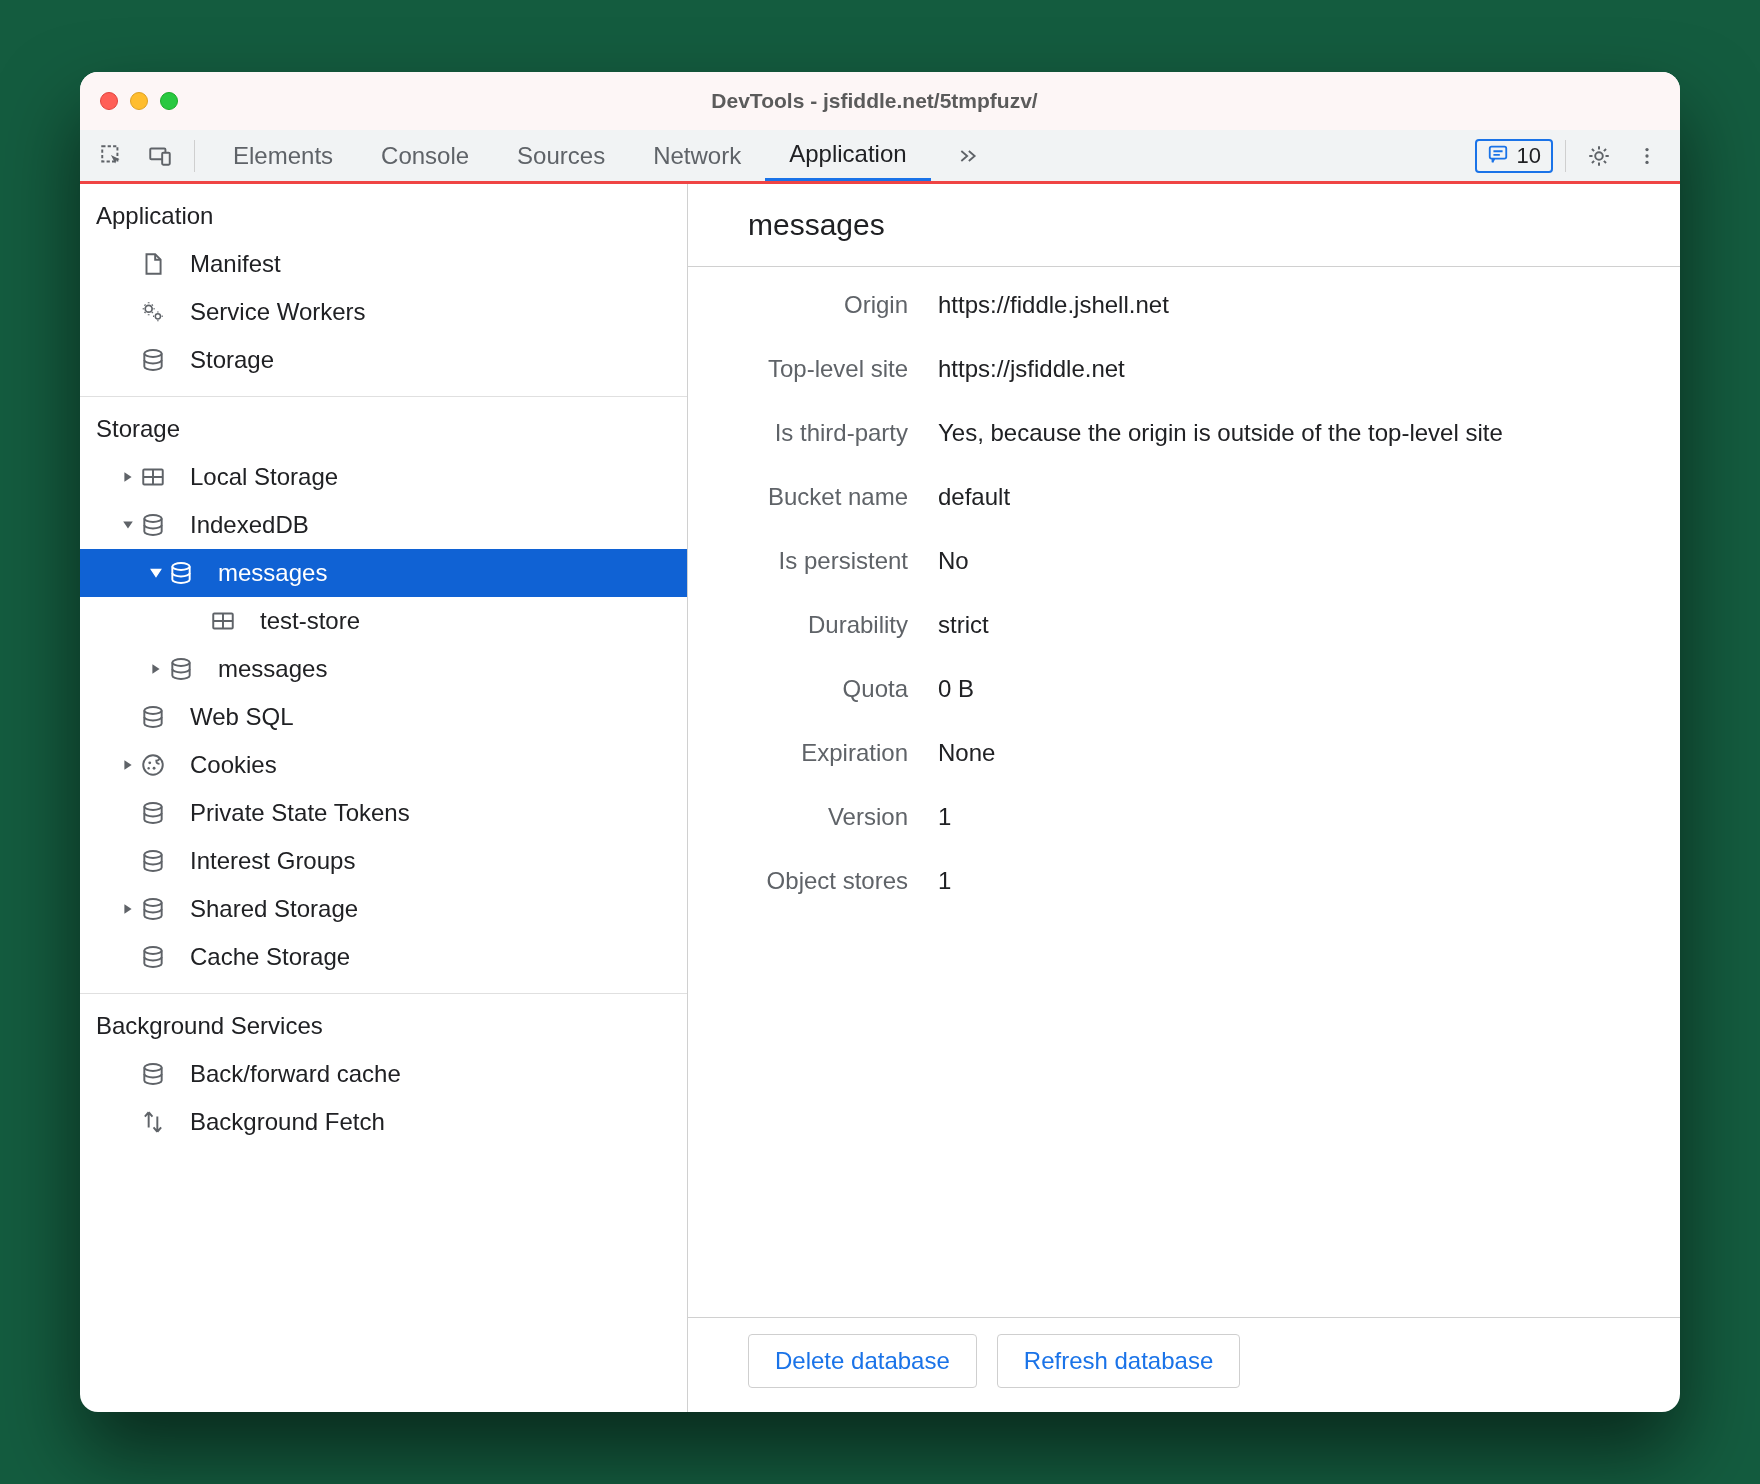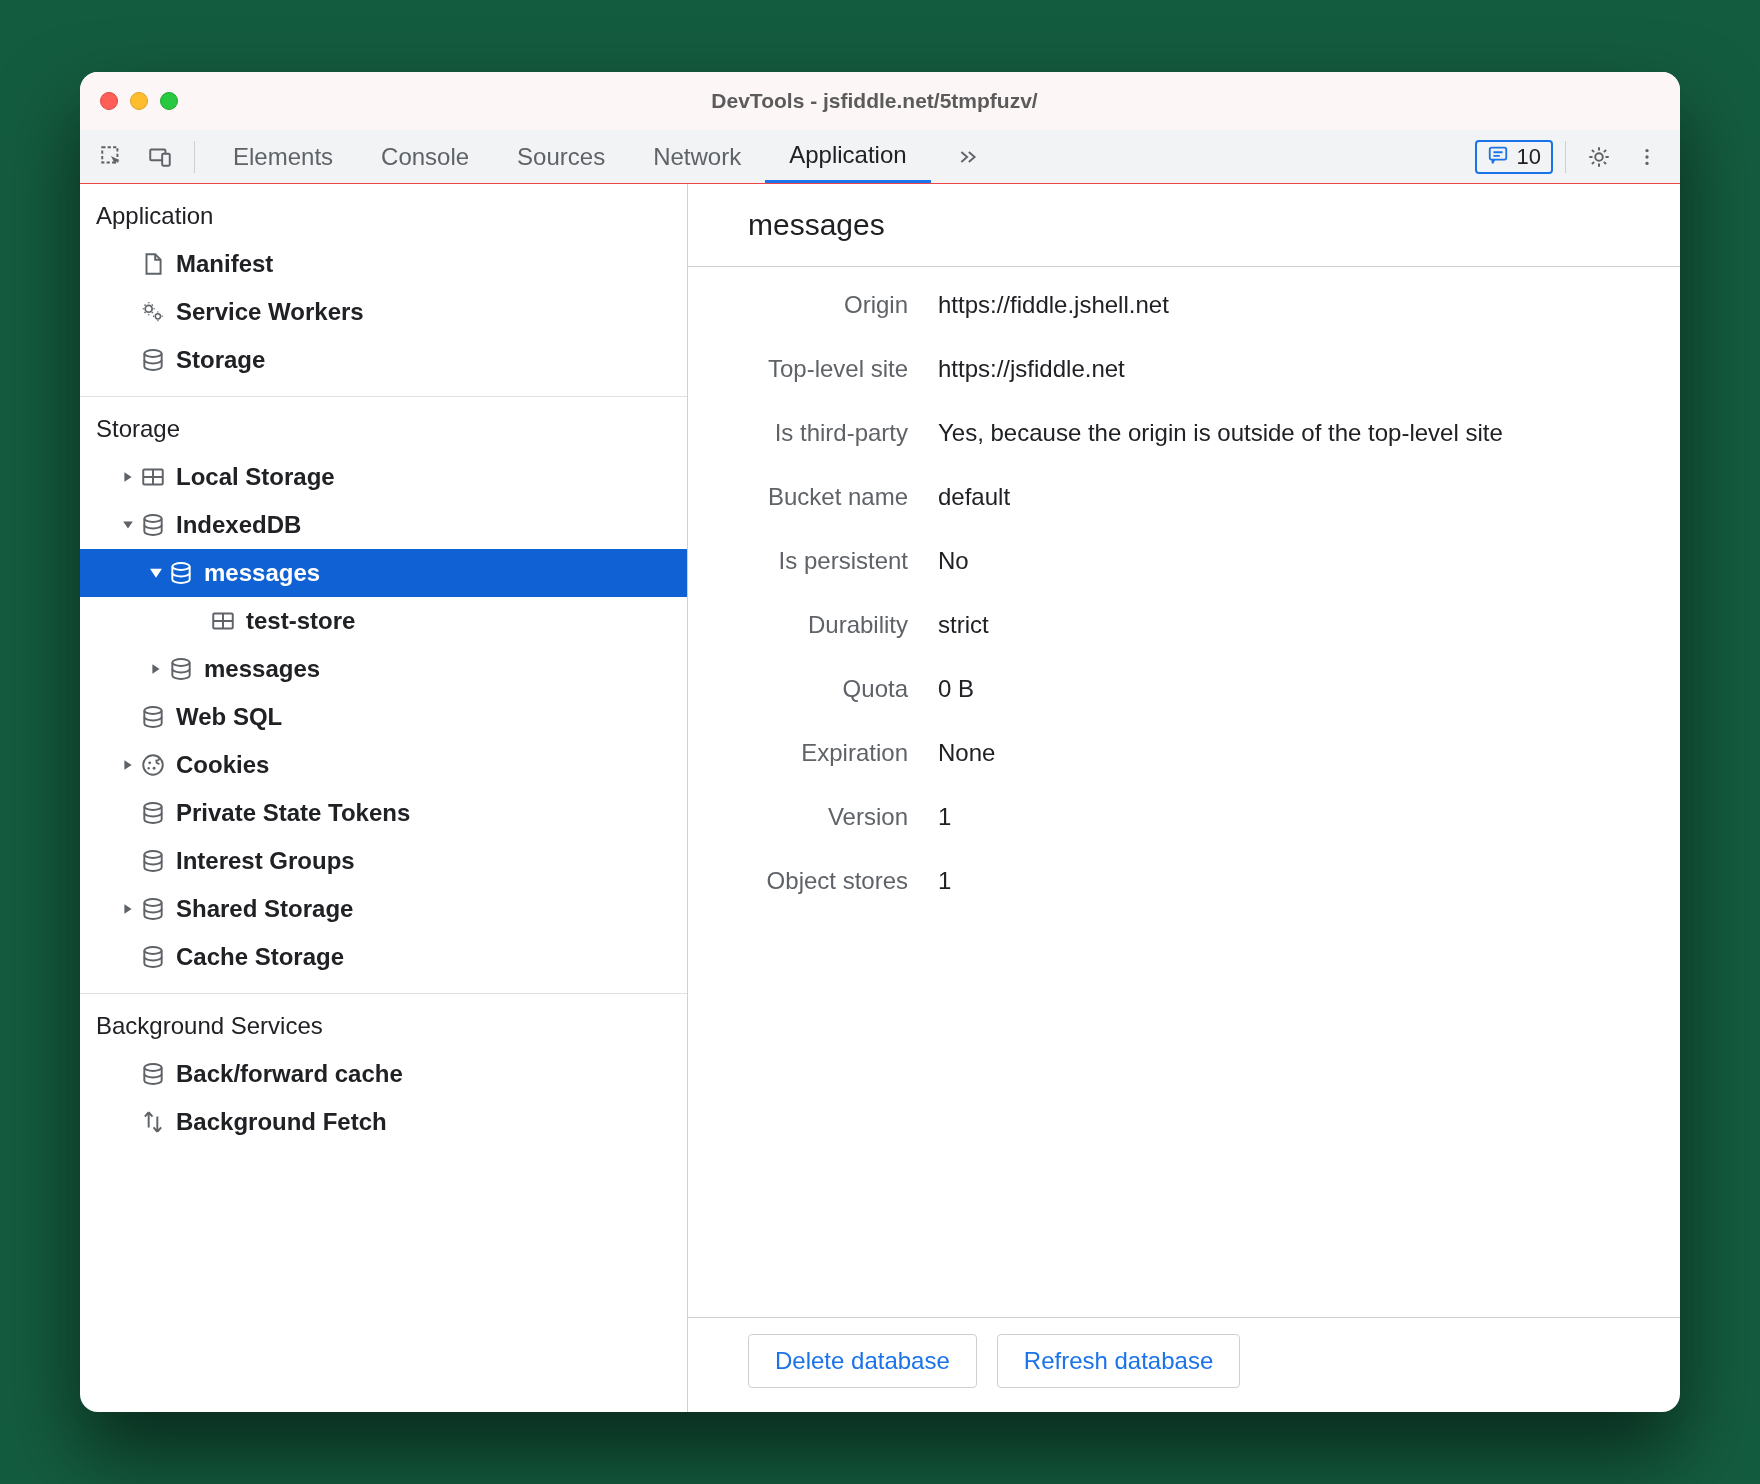--- a/index.html
+++ b/index.html
@@ -39,21 +39,21 @@
   .yellow { background: #ffbd2e; border: 1px solid #dea123; }
   .green { background: #28c840; border: 1px solid #1aab29; }
   .title {
     position: absolute; left: 0; right: 11px; text-align: center;
     font-size: 21px; font-weight: 600; color: #5b5b5b;
     pointer-events: none;
   }
   .toolbar {
     height: 54px;
     background: #f1f3f4;
-    border-bottom: 1px solid #ef4444;
+    border-bottom: 3px solid #ef4444;
     display: flex;
     align-items: center;
     padding: 0 12px;
     gap: 8px;
   }
   .toolbar .tb-btn {
     width: 40px; height: 38px;
     display: flex; align-items: center; justify-content: center;
     color: #5f6368;
   }
@@ -127,21 +127,21 @@
     margin-right: 4px;
     color: #5f6368;
     flex-shrink: 0;
   }
   .tree-row.selected {
     background: #1062d4;
     color: #fff;
   }
   .tree-row.selected .arrow, .tree-row.selected svg { color: #fff; stroke: #fff; }
   .tree-row svg { flex-shrink: 0; }
-  .tree-row .label { margin-left: 10px; font-weight: bold; }
+  .tree-row .label { margin-left: 24px; }
   .pad2 { padding-left: 40px; }
   .pad3 { padding-left: 68px; }
   .pad4 { padding-left: 96px; }
   .pad2-noarrow { padding-left: 60px; }
   .main {
     flex: 1;
     display: flex;
     flex-direction: column;
     overflow: hidden;
   }

